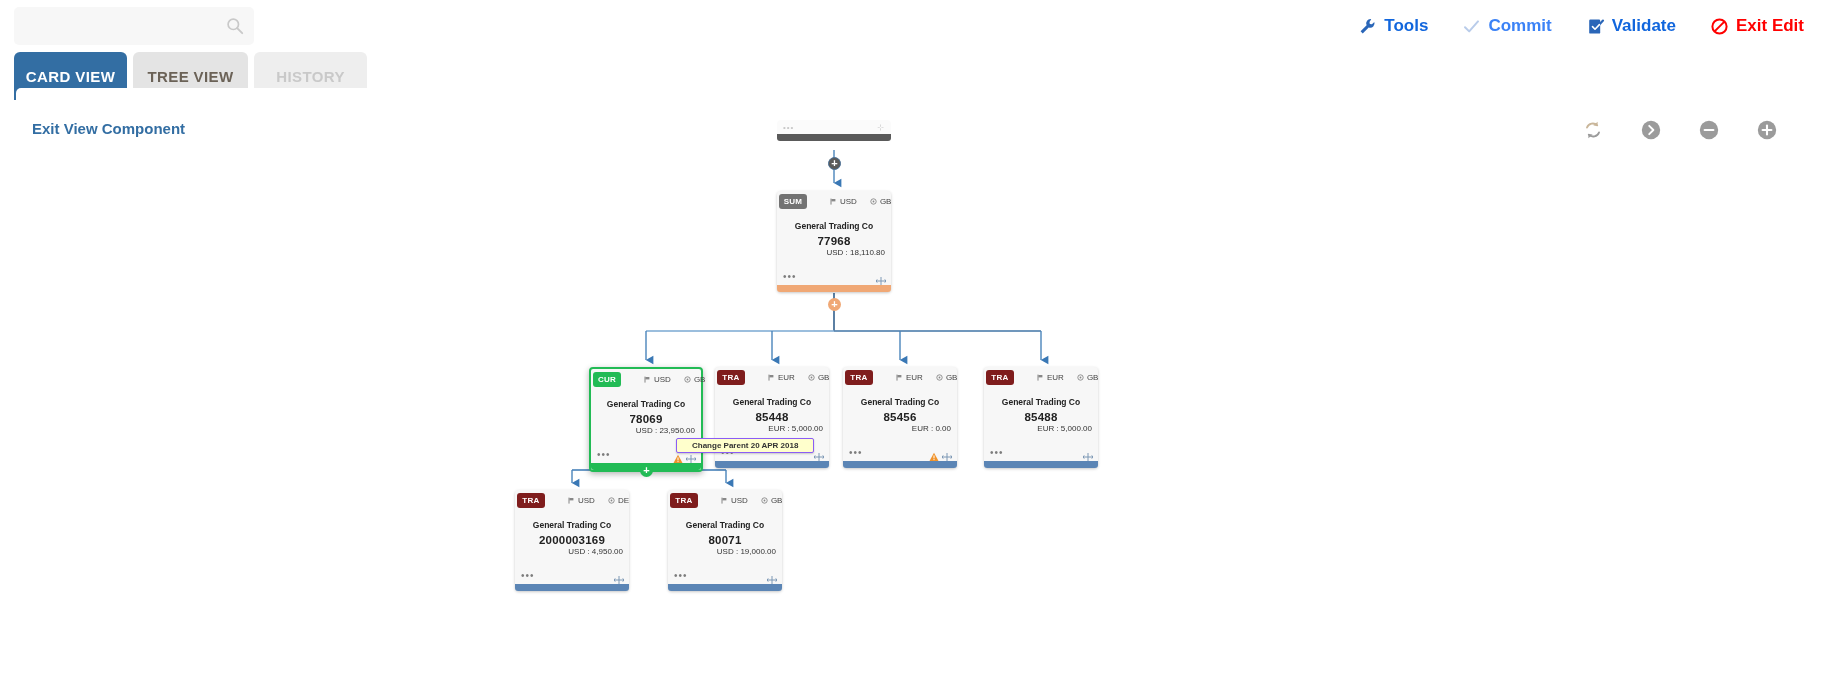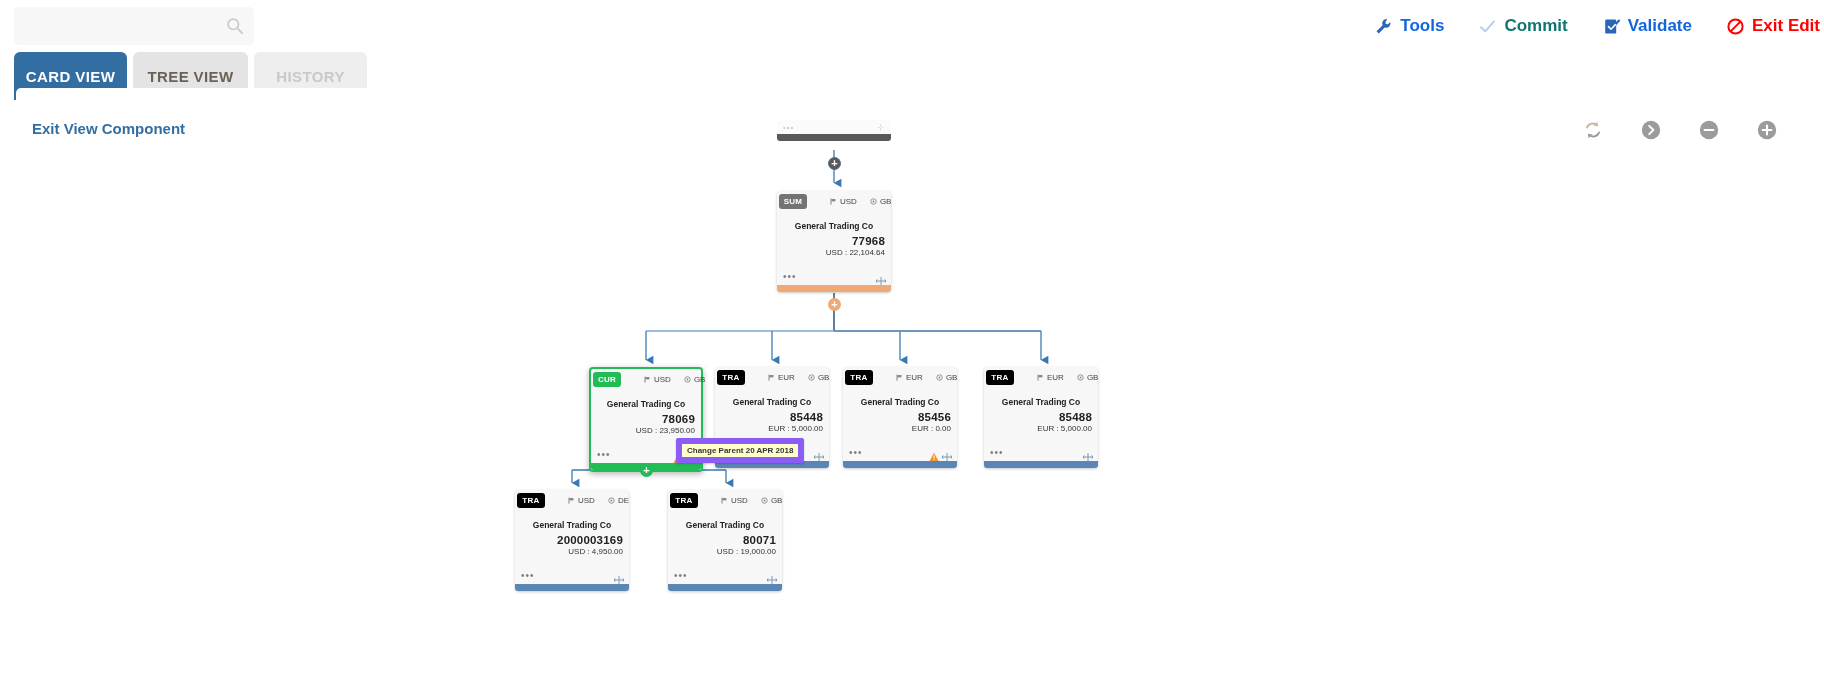--- a/index.html
+++ b/index.html
@@ -37,30 +37,30 @@
   .search-icon {
     position: absolute; right: 10px; top: 10px;
     width: 18px; height: 18px;
   }
 
   .toolbar {
     position: absolute; right: 0; top: 0;
     height: 52px;
     display: flex; align-items: center;
     gap: 34px;
-    padding-right: 4px;
+    padding-right: 20px;
   }
   .tool-btn {
     display: flex; align-items: center; gap: 7px;
     font-size: 17px; font-weight: bold;
     color: #1166dd;
     cursor: pointer;
     white-space: nowrap;
   }
-  .tool-btn.disabled { color: #0f766e; cursor: default; }
+  .tool-btn.disabled { color: #3b82f6; cursor: default; }
   .tool-btn.danger { color: #ff0000; }
   .tool-ico { width: 19px; height: 19px; display: block; }
 
   
   .tabstrip {
     position: absolute; left: 0; top: 52px;
     width: 1824px; height: 36px;
     background: #ffffff;
   }
   .tab {
@@ -129,42 +129,42 @@
     min-width: 28px;
     margin-left: 2px;
     padding: 0 5px;
     border-radius: 3px;
     color: #fff;
     font-size: 8px; font-weight: bold;
     letter-spacing: .3px;
     display: flex; align-items: center; justify-content: center;
   }
   .badge.sum { background: #737373; }
-  .badge.tra { background: #000000; }
+  .badge.tra { background: #7f1d1d; }
   .badge.cur { background: #22bb55; }
   .head-tag {
     display: flex; align-items: center; gap: 3px;
     font-size: 8px; color: #444; font-weight: normal;
   }
   .head-tag.curr { margin-left: 23px; }
   .head-tag.geo  { margin-left: 13px; }
   .tag-ico { width: 7px; height: 7px; display: block; }
 
   .card-body {
     padding: 10px 6px 4px 6px;
     min-height: 58px;
   }
   .c-name {
     text-align: center;
     font-size: 8.5px; font-weight: bold;
     color: #222;
     margin-bottom: 4px;
   }
   .c-num {
-    text-align: right;
+    text-align: center;
     font-size: 11.5px; font-weight: bold;
     color: #222;
     letter-spacing: .2px;
   }
   .c-amt {
     text-align: right;
     font-size: 8px; color: #333;
     margin-top: 1px;
   }
   .card-foot {
@@ -208,23 +208,23 @@
   }
   .knob.dark   { background: #5a5a5a; border: 1.5px solid #4a6f94; }
   .knob.orange { background: #f0a875; }
   .knob.green  { background: #22bb55; }
   .knob span { transform: translateY(-.5px); }
 
   
   .tooltip {
     position: absolute;
     background: #ffffcc;
-    border: 6px solid #8b5cf6;
+    border: 1px solid #8b5cf6;
     border-radius: 2px;
-    padding: 2px 5px;
+    padding: 2px 15px;
     font-size: 8px; font-weight: bold;
     color: #333;
     white-space: nowrap;
     box-shadow: 0 1px 2px rgba(0,0,0,.2);
     z-index: 40;
   }
 </style>
 </head>
 <body>
 
@@ -387,21 +387,21 @@
                 <circle cx="3.5" cy="3.5" r="2.7" fill="none" stroke="#888" stroke-width=".9"></circle>
                 <circle cx="3.5" cy="3.5" r=".9" fill="#888"></circle>
               </svg>
           </span>
           <span>GB</span>
         </span>
       </div>
       <div class="card-body">
         <div class="c-name">General Trading Co</div>
         <div class="c-num">77968</div>
-        <div class="c-amt">USD : 22,104.64</div>
+        <div class="c-amt">USD : 18,110.80</div>
       </div>
       <div class="card-foot">
         <span class="dots">•••</span>
         <span class="foot-right">
           <span class="move-ico">
             <svg viewBox="0 0 10 10" width="10" height="10">
               <path d="M5 1v8M1 5h8" stroke="#7d98b5" stroke-width="1"></path>
               <path d="M1.2 3.4 L.2 5 L1.2 6.6 M8.8 3.4 L9.8 5 L8.8 6.6" fill="none" stroke="#7d98b5" stroke-width="1"></path>
             </svg>
           </span>

